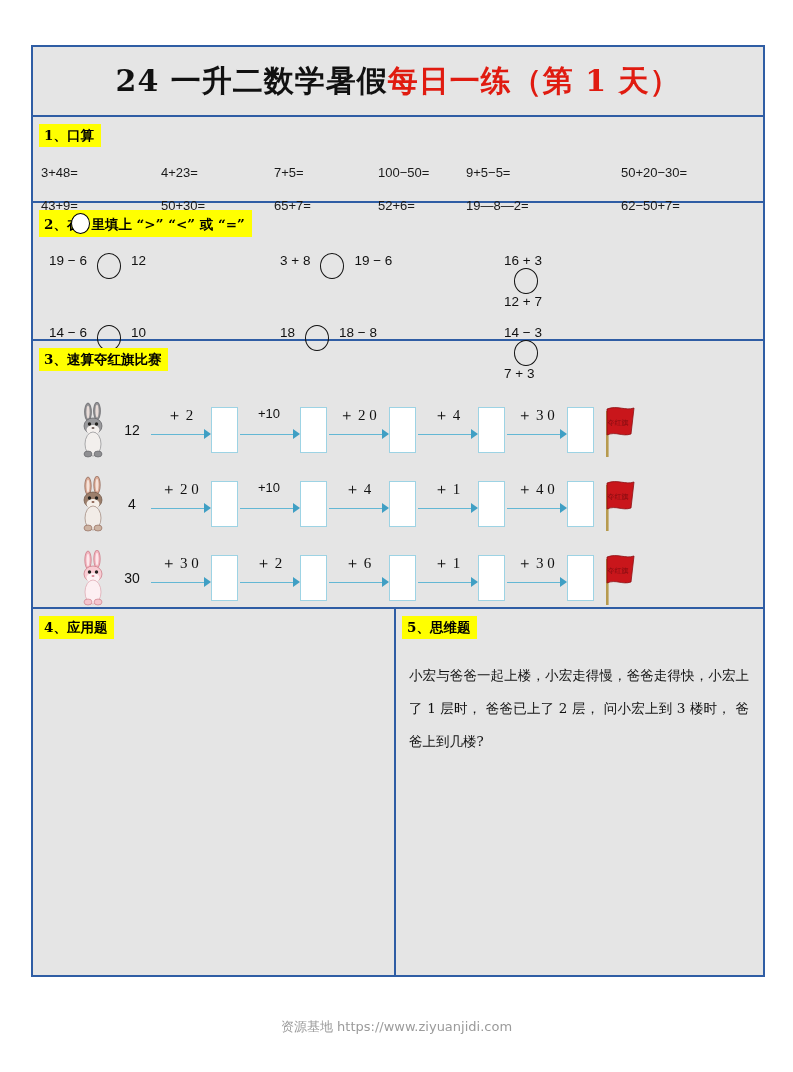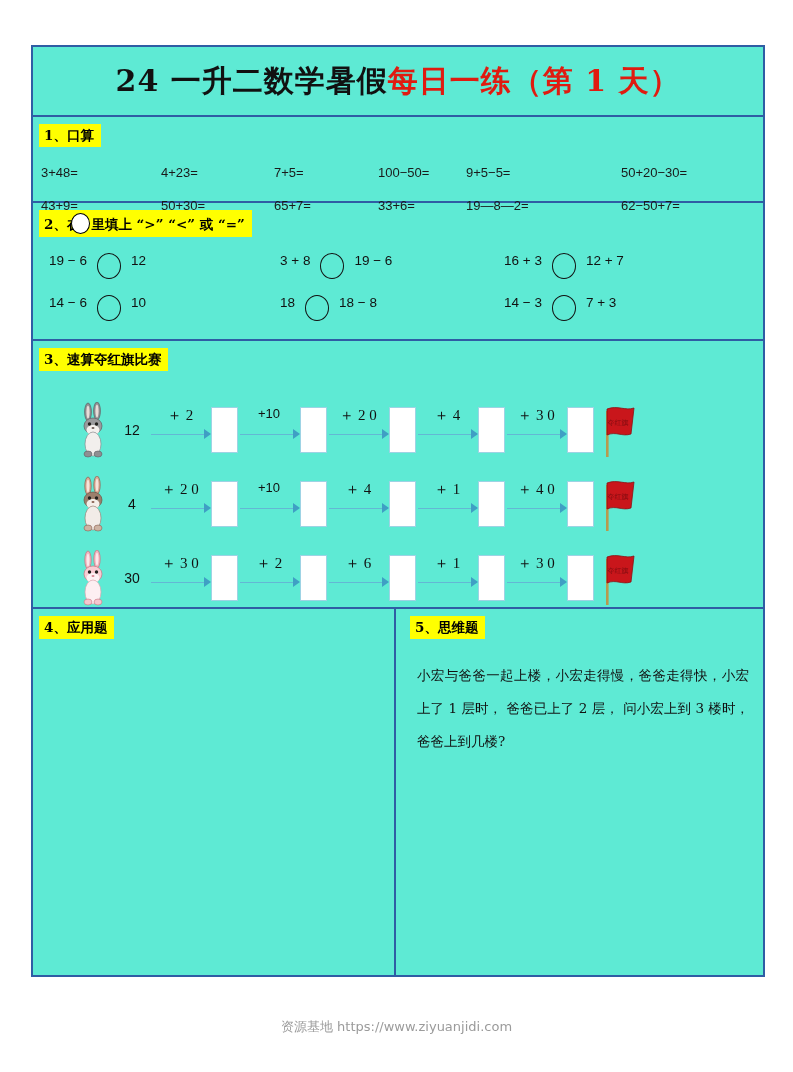--- a/index.html
+++ b/index.html
@@ -15,29 +15,29 @@
     overflow: hidden;
   }
 
   #sheet {
     position: absolute;
     left: 31px;
     top: 45px;
     width: 734px;
     box-sizing: border-box;
     border: 2px solid #2f5da4;
-    background: #5eead4;
+    background: #e5e5e5;
   }
 
   .band {
     border-bottom: 2px solid #2f5da4;
     position: relative;
     box-sizing: border-box;
   }
-  .band:last-child { border-bottom: none; gap: 8px; }
+  .band:last-child { border-bottom: none; }
 
   
   #title-band {
     height: 70px;
     display: flex;
     align-items: center;
     justify-content: center;
   }
   #title-text {
     font-size: 30px;
@@ -108,21 +108,21 @@
   .cmp-item {
     display: flex;
     align-items: flex-start;
     font-size: 13.5px;
     font-family: "Liberation Sans", "DejaVu Sans", sans-serif;
     color: #111;
     white-space: nowrap;
   }
   .cmp-item.i0 { width: 231px; }
   .cmp-item.i1 { width: 224px; }
-  .cmp-item.i2 { width: auto; }
+  .cmp-item.i2 { width: auto; flex-direction: column; }
   .cmp-circle {
     width: 22px;
     height: 24px;
     border: 1.5px solid #111;
     border-radius: 50%;
     margin: 0 10px;
     flex: none;
   }
 
   
@@ -254,21 +254,21 @@
       <div class="calc-cell c2">7+5=</div>
       <div class="calc-cell c3">100−50=</div>
       <div class="calc-cell c4">9+5−5=</div>
       <div class="calc-cell c5">50+20−30=</div>
     </div>
 
     <div class="calc-row">
       <div class="calc-cell c0">43+9=</div>
       <div class="calc-cell c1">50+30=</div>
       <div class="calc-cell c2">65+7=</div>
-      <div class="calc-cell c3">33+6=</div>
+      <div class="calc-cell c3">52+6=</div>
       <div class="calc-cell c4">19—8—2=</div>
       <div class="calc-cell c5">62−50+7=</div>
     </div>
   </div>
 
   <div class="band" id="sec2">
     <div class="head-wrap">
       <span class="sec-head"><span>2、在</span><span class="head-circle"></span><span>里填上 “&gt;” “&lt;” 或 “=”</span></span>
     </div>
 

